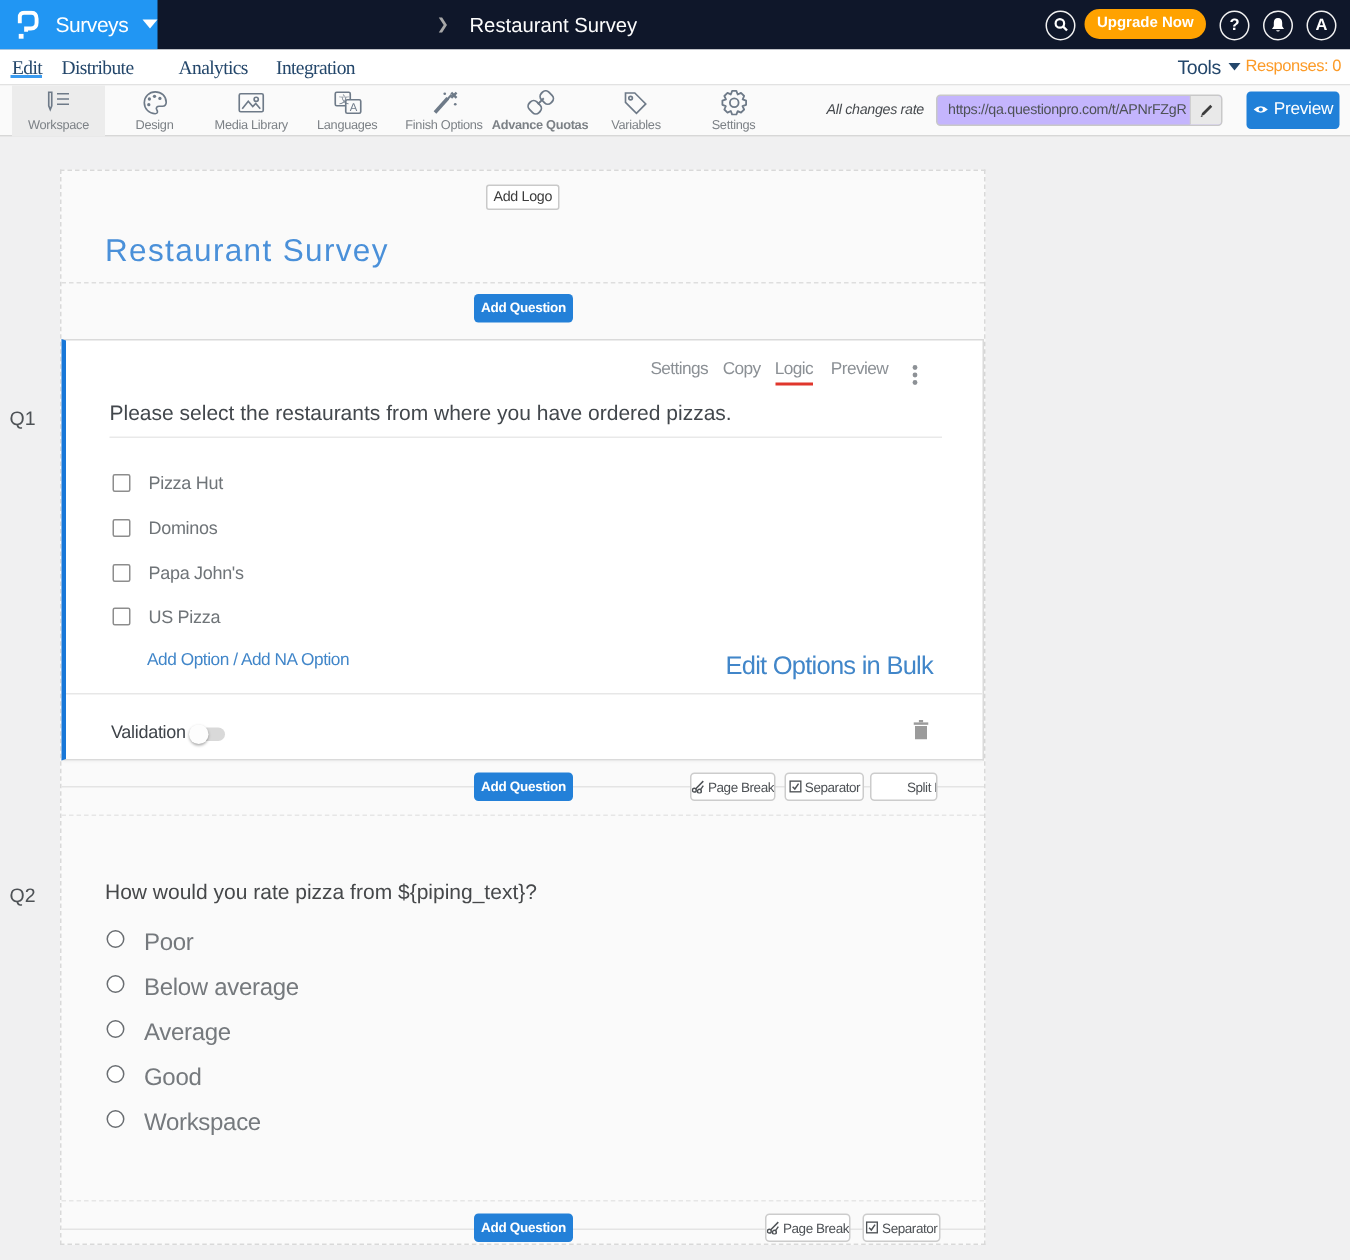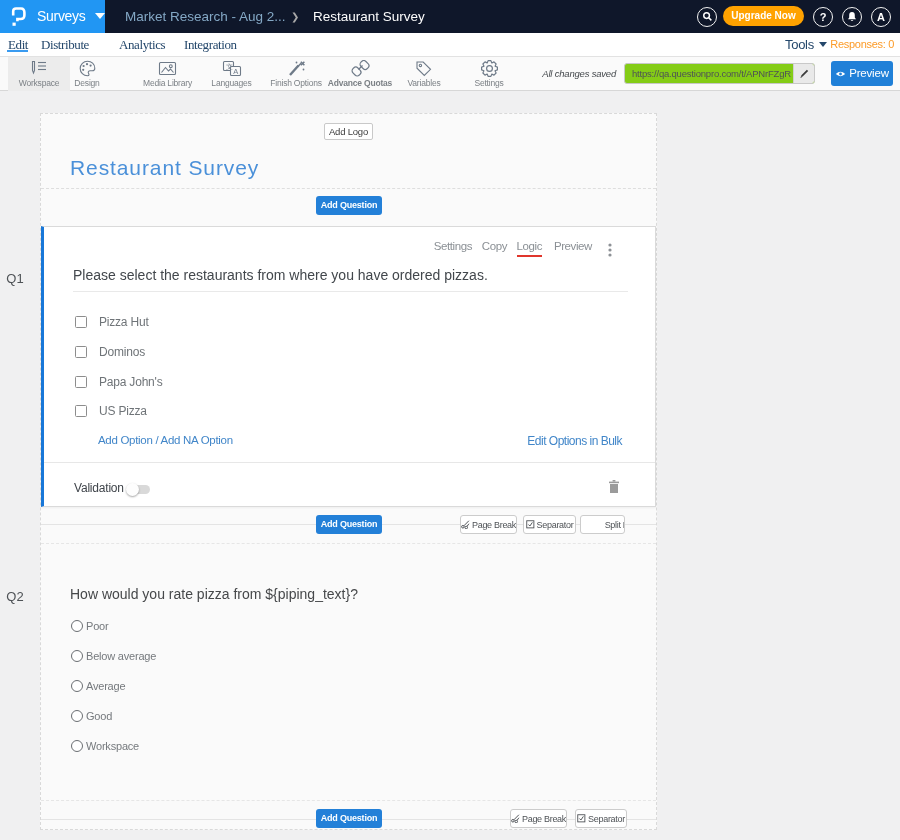--- a/index.html
+++ b/index.html
@@ -22,21 +22,21 @@
   #tools { position:absolute; left:785px; top:0; height:28px; line-height:23px; font-size:13px; letter-spacing:-0.3px; color:#24476b; font-weight:400;}
   .caret2 { display:inline-block; width:0; height:0; border-left:4.5px solid transparent; border-right:4.5px solid transparent; border-top:5px solid #24476b; vertical-align:middle; margin-left:5px; margin-top:-2px;}
   #responses { position:absolute; right:6px; top:0; height:24px; line-height:23px; font-size:11px; letter-spacing:-0.3px; color:#fc9b28; font-weight:400;text-align:center;}
   
   #toolbar { position:absolute; left:0; top:57px; width:900px; height:34px; background:#fafafa; border-bottom:1px solid #d7d7d7; }
   .tool { position:absolute; top:0; height:34px; text-align:center; }
   .tool svg { display:block; margin:3px auto 0; }
   .tlabel { font-size:8.5px; letter-spacing:-0.2px; white-space:nowrap; color:#7c8186; display:block; margin-top:1px; }
   #t-workspace { background:#ececec; }
   #allsaved { position:absolute; right:284px; top:0; height:34px; line-height:33px; font-style:italic; font-size:9.5px; letter-spacing:-0.2px; color:#45494d; }
-  #urlbox { position:absolute; left:624px; top:6px; width:191px; height:21px; background:#84cc16; border:1px solid #c8c8c8; border-radius:3px; }
+  #urlbox { position:absolute; left:624px; top:6px; width:191px; height:21px; background:#c4b5fd; border:1px solid #c8c8c8; border-radius:3px; }
   #urltext { position:absolute; left:7px; top:0; height:19px; line-height:19px; font-size:9.5px; letter-spacing:-0.2px; color:#4e5256; white-space:nowrap; overflow:hidden; width:161px; }
   #pencilzone { position:absolute; right:0; top:0; width:21px; height:19px; background:#e9e9e9; border-left:1px solid #d0d0d0; border-radius:0 2px 2px 0; text-align:center;}
   #previewbtn { position:absolute; left:831px; top:4px; width:62px; height:25px; background:#2080d8; border-radius:3px; color:#fff; font-size:11.5px; letter-spacing:-0.2px; text-align:center; line-height:25px; white-space:nowrap; }
   
   .qlabel { position:absolute; left:0px; width:30px; text-align:center; font-size:13px; color:#4e5256; }
   #card { position:absolute; left:40px; top:113px; width:617px; height:717px; background:#fafafa; border:1px dashed #d9d9d9; }
   #addlogo { position:absolute; left:283px; top:9px; width:49px; height:17px; background:#fff; border:1px solid #c9c9c9; border-radius:2px; font-size:9.5px; letter-spacing:-0.2px; color:#3c3c3c; text-align:center; line-height:15px; white-space:nowrap;}
   #title { position:absolute; left:29px; top:42px; font-size:21px; letter-spacing:0.9px; color:#4a90d9; }
   .hline { position:absolute; left:0; width:100%; border-top:1px dashed #dedede; }
   .addq { position:absolute; width:66px; height:19px; background:#2380d8; border-radius:3px; color:#fff; font-size:9px; letter-spacing:-0.2px; font-weight:bold; text-align:center; line-height:19px; white-space:nowrap; }
@@ -46,40 +46,39 @@
   .smallbtn svg { vertical-align:-2px; margin-right:2px;}
   
   #q1 { position:absolute; left:0px; top:112px; width:615px; height:281px; background:#fff; border:1px solid #dadada; border-left:3px solid #1877d8; box-shadow:0 1px 2px rgba(0,0,0,0.05);}
   .tab { position:absolute; top:13px; font-size:11.5px; letter-spacing:-0.4px; color:#8b9095; }
   #logictab { border-bottom:2px solid #e0362c; padding-bottom:3px;}
   #q1text { position:absolute; left:29px; top:40px; font-size:14px; color:#42474c; }
   #q1line { position:absolute; left:29px; top:64px; width:555px; border-top:1px solid #e9e9e9;}
   .cbx { position:absolute; left:31px; width:12px; height:12px; background:#fff; border:1px solid #8d8d8d; border-radius:1.5px; }
   .optlabel { position:absolute; left:55px; font-size:12px; letter-spacing:-0.2px; color:#6f7478; }
   #addopt { position:absolute; left:54px; top:207px; font-size:11.5px; letter-spacing:-0.3px; color:#4186c9;text-align:right; }
-  #editbulk { position:absolute; right:33px; top:207px; font-size:12px; letter-spacing:-0.5px; color:#4186c9; }
+  #editbulk { position:absolute; right:33px; top:207px; font-size:17px; letter-spacing:-0.5px; color:#4186c9; }
   #valline { position:absolute; left:0; top:235px; width:100%; border-top:1px solid #e7e7e7; }
   #valtext { position:absolute; left:30px; top:254px; font-size:12px; letter-spacing:-0.2px; color:#3f444a; }
   #toggle { position:absolute; left:83px; top:258px; width:23px; height:9px; background:#d9d9d9; border-radius:5px; }
   #knob { position:absolute; left:-1px; top:-2.5px; width:13px; height:13px; background:#fdfdfd; border-radius:50%; box-shadow:0 1px 2px rgba(0,0,0,0.35); }
   
   .radio { position:absolute; left:30px; width:12px; height:12px; border:1px solid #6a6e72; border-radius:50%; background:#fff; }
-  .rlabel { position:absolute; left:45px; font-size:11px; letter-spacing:-0.2px; color:#75797d; }
+  .rlabel { position:absolute; left:55px; font-size:16px; letter-spacing:-0.2px; color:#75797d; }
 </style>
 </head>
 <body>
 <div id="topbar">
   <div id="logoblk">
     <svg class="abs" style="left:11px;top:7px" width="15" height="20" viewBox="0 0 15 20">
       <path d="M2.2 8.5 L2.2 4.5 Q2.2 1.5 5 1.5 L10 1.5 Q13.4 1.5 13.4 5.5 L13.4 8.2 Q13.4 12 9.6 12 L6.4 12 L6.4 14.2" fill="none" stroke="#fff" stroke-width="2.6"></path>
       <rect x="1.5" y="15.6" width="3.2" height="3.2" fill="#fff"></rect>
     </svg>
   </div>
   <div id="surveys">Surveys<span class="caret"></span></div>
-  <div id="crumb1">Market Research - Aug 2...</div>
   <div id="crumbsep">❯</div>
   <div id="crumb2">Restaurant Survey</div>
   <div class="topcirc" style="left:697px;">
     <svg width="11" height="11" viewBox="0 0 12 12" style="margin-top:3.5px">
         <circle cx="5" cy="5" r="3.1" fill="none" stroke="#fff" stroke-width="1.6"></circle>
         <line x1="7.4" y1="7.4" x2="10.2" y2="10.2" stroke="#fff" stroke-width="1.7"></line>
       </svg>
   </div>
   <div id="upgrade">Upgrade Now</div>
   <div class="topcirc" style="left:813px;">?</div>
@@ -105,21 +104,21 @@
     <svg width="20" height="17" viewBox="0 0 20 17">
         <g fill="none" stroke="#6e7a88" stroke-width="1.1">
           <path d="M5.5 1.5 L5.5 10.5 L4.5 13 L3.5 10.5 L3.5 1.5 Z"></path>
           <line x1="9" y1="2.5" x2="17" y2="2.5"></line>
           <line x1="9" y1="6" x2="17" y2="6"></line>
           <line x1="9" y1="9.5" x2="17" y2="9.5"></line>
         </g>
       </svg>
     <span class="tlabel">Workspace</span>
   </div>
-  <div class="tool" style="left:47px;width:80px;text-align:center;">
+  <div class="tool" style="left:63px;width:80px;text-align:center;">
     <svg width="19" height="17" viewBox="0 0 19 17">
         <g fill="none" stroke="#6e7a88" stroke-width="1.1">
           <path d="M9.5 1.2 a7.3 7.3 0 1 0 0 14.6 c2 0 1.6-1.7 1-2.6 c-.8-1.2.2-2.4 1.6-2.4 l2.2 0 c1.6 0 2.5-1.2 2.5-2.6 C16.8 4 13.5 1.2 9.5 1.2 Z"></path>
         </g>
         <g fill="#6e7a88">
           <circle cx="5.6" cy="6" r="1.1"></circle>
           <circle cx="9" cy="4.2" r="1.1"></circle>
           <circle cx="12.6" cy="5.6" r="1.1"></circle>
           <circle cx="5.2" cy="9.8" r="1.1"></circle>
         </g>
@@ -183,21 +182,21 @@
   </div>
   <div class="tool" style="left:449px;width:80px;">
     <svg width="19" height="17" viewBox="0 0 19 17">
         <g fill="none" stroke="#6e7a88" stroke-width="1.2">
           <circle cx="9.5" cy="8.5" r="2.9"></circle>
           <path d="M7.2 3.0 L8.1 0.6 L10.9 0.6 L11.8 3.0 L14.0 1.9 L16.1 4.0 L15.1 6.2 L17.4 7.1 L17.4 9.9 L15.0 10.8 L16.1 13.0 L14.0 15.1 L11.8 14.1 L10.9 16.4 L8.1 16.4 L7.2 14.0 L5.0 15.1 L2.9 13.0 L3.9 10.8 L1.6 9.9 L1.6 7.1 L4.0 6.2 L2.9 4.0 L5.0 1.9 L7.2 2.9 Z" stroke-linejoin="round"></path>
         </g>
       </svg>
     <span class="tlabel">Settings</span>
   </div>
-  <div id="allsaved">All changes saved</div>
+  <div id="allsaved">All changes rate</div>
   <div id="urlbox">
     <div id="urltext">https://qa.questionpro.com/t/APNrFZgR</div>
     <div id="pencilzone"><svg width="11" height="11" viewBox="0 0 12 12" style="margin-top:4px">
           <path d="M2 10 L2.6 8 L8.6 2 L10 3.4 L4 9.4 Z M1.6 10.9 l1.6-.4 -1.2-1.2 Z" fill="#3c3c3c"></path>
         </svg></div>
   </div>
   <div id="previewbtn"><svg width="11" height="8" viewBox="0 0 14 9" style="vertical-align:-1px;margin-right:3px;">
         <path d="M1 4.5 Q7 -1 13 4.5 Q7 10 1 4.5 Z" fill="#fff"></path>
         <circle cx="7" cy="4.5" r="1.8" fill="#2080d8"></circle>
       </svg>Preview</div>

